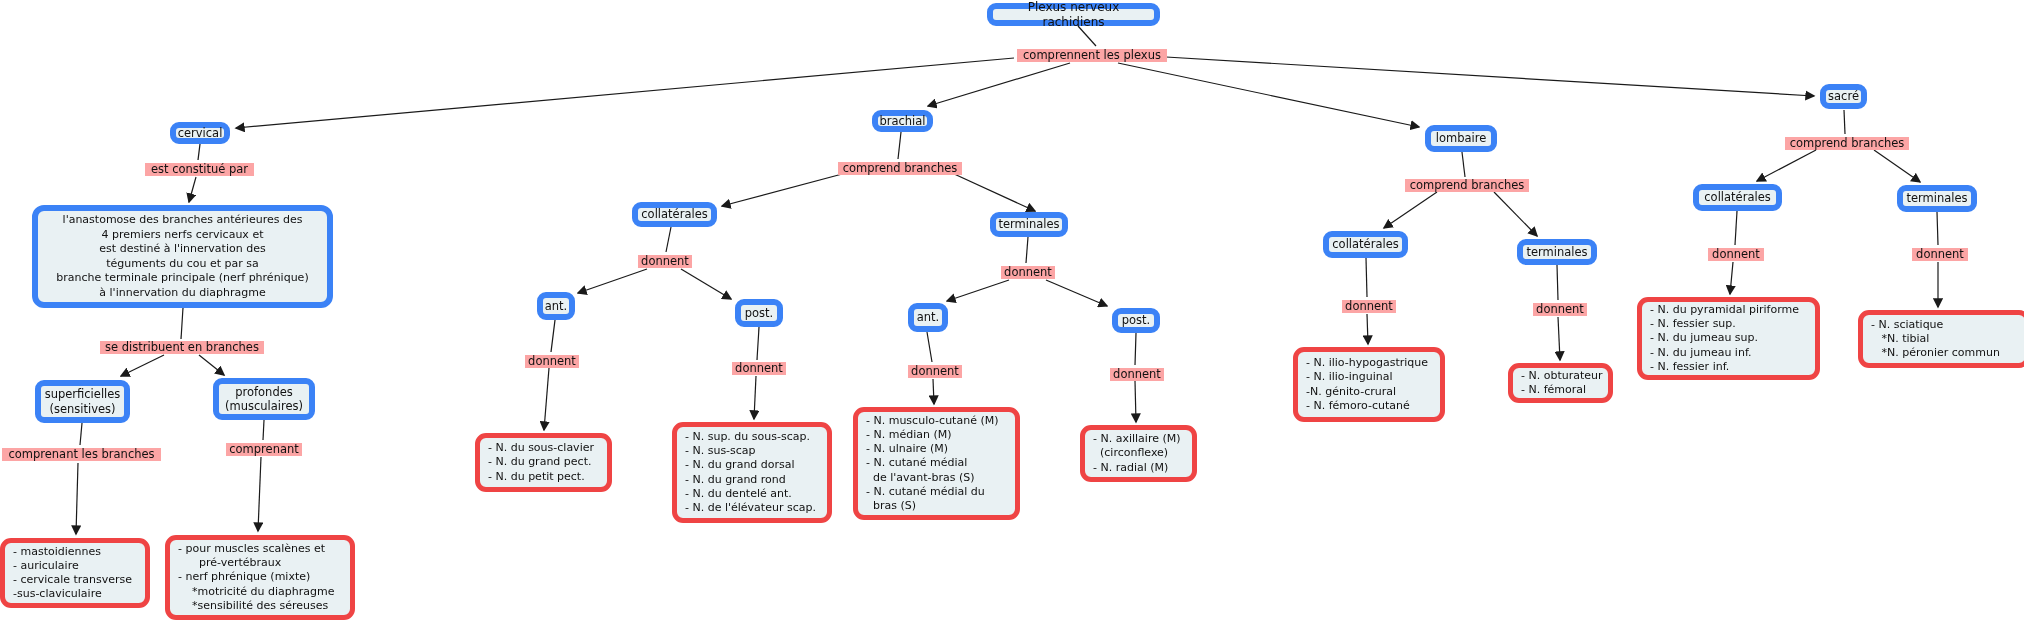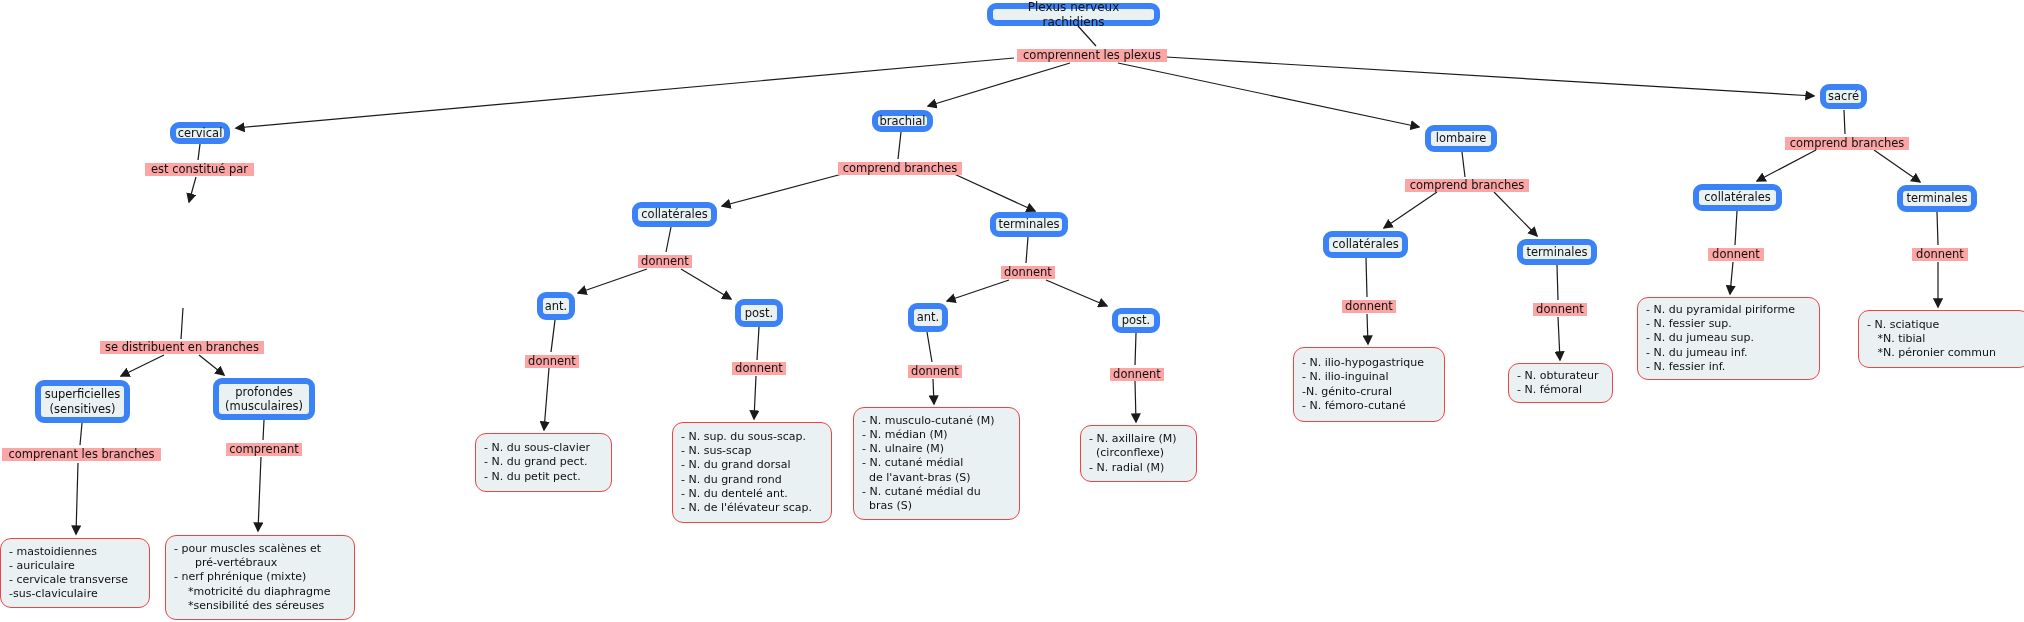--- a/index.html
+++ b/index.html
@@ -25,21 +25,21 @@
     text-align: center;
     font-size: 11.5px;
     line-height: 14.5px;
     white-space: pre-line;
     padding: 2px 6px;
   }
   .leaf {
     position: absolute;
     box-sizing: border-box;
     background: #e9f1f3;
-    border: 1px solid #ef4444;
+    border: 5px solid #ef4444;
     border-radius: 11px;
     font-size: 11px;
     line-height: 14.2px;
     white-space: pre;
     text-align: left;
     padding: 6px 8px;
     display: flex;
     align-items: center;
   }
   .leaf > span { display: block; }
@@ -116,20 +116,26 @@
       <line x1="1937" y1="212" x2="1938" y2="245"></line>
       <line x1="1938" y1="262" x2="1938" y2="307" marker-end="url(#arrow)"></line>
     </g>
   </svg>
 
   <div class="node" style="left:987px; top:3px; width:173px; height:23px; font-size:12px;">Plexus nerveux rachidiens</div>
   <div class="linklabel" style="left:1017px; top:49px; width:146px;">comprennent les plexus</div>
 
   <div class="node" style="left:170px; top:122px; width:60px; height:22px;">cervical</div>
   <div class="linklabel" style="left:145px; top:163px; width:105px;">est constitué par</div>
+  <div class="node" style="left:32px; top:205px; width:301px; height:103px; border-radius:12px; font-size:11px;">l'anastomose des branches antérieures des
+4 premiers nerfs cervicaux et
+est destiné à l'innervation des
+téguments du cou et par sa
+branche terminale principale (nerf phrénique)
+à l'innervation du diaphragme</div>
   <div class="linklabel" style="left:100px; top:341px; width:160px;">se distribuent en branches</div>
   <div class="node" style="left:35px; top:380px; width:95px; height:43px;">superficielles
 (sensitives)</div>
   <div class="node" style="left:213px; top:378px; width:102px; height:42px;">profondes
 (musculaires)</div>
   <div class="linklabel" style="left:2px; top:448px; width:155px;">comprenant les branches</div>
   <div class="linklabel" style="left:226px; top:443px; width:72px;">comprenant</div>
   <div class="leaf" style="left:0px; top:538px; width:150px; height:70px;"><span>- mastoidiennes
 - auriculaire
 - cervicale transverse

